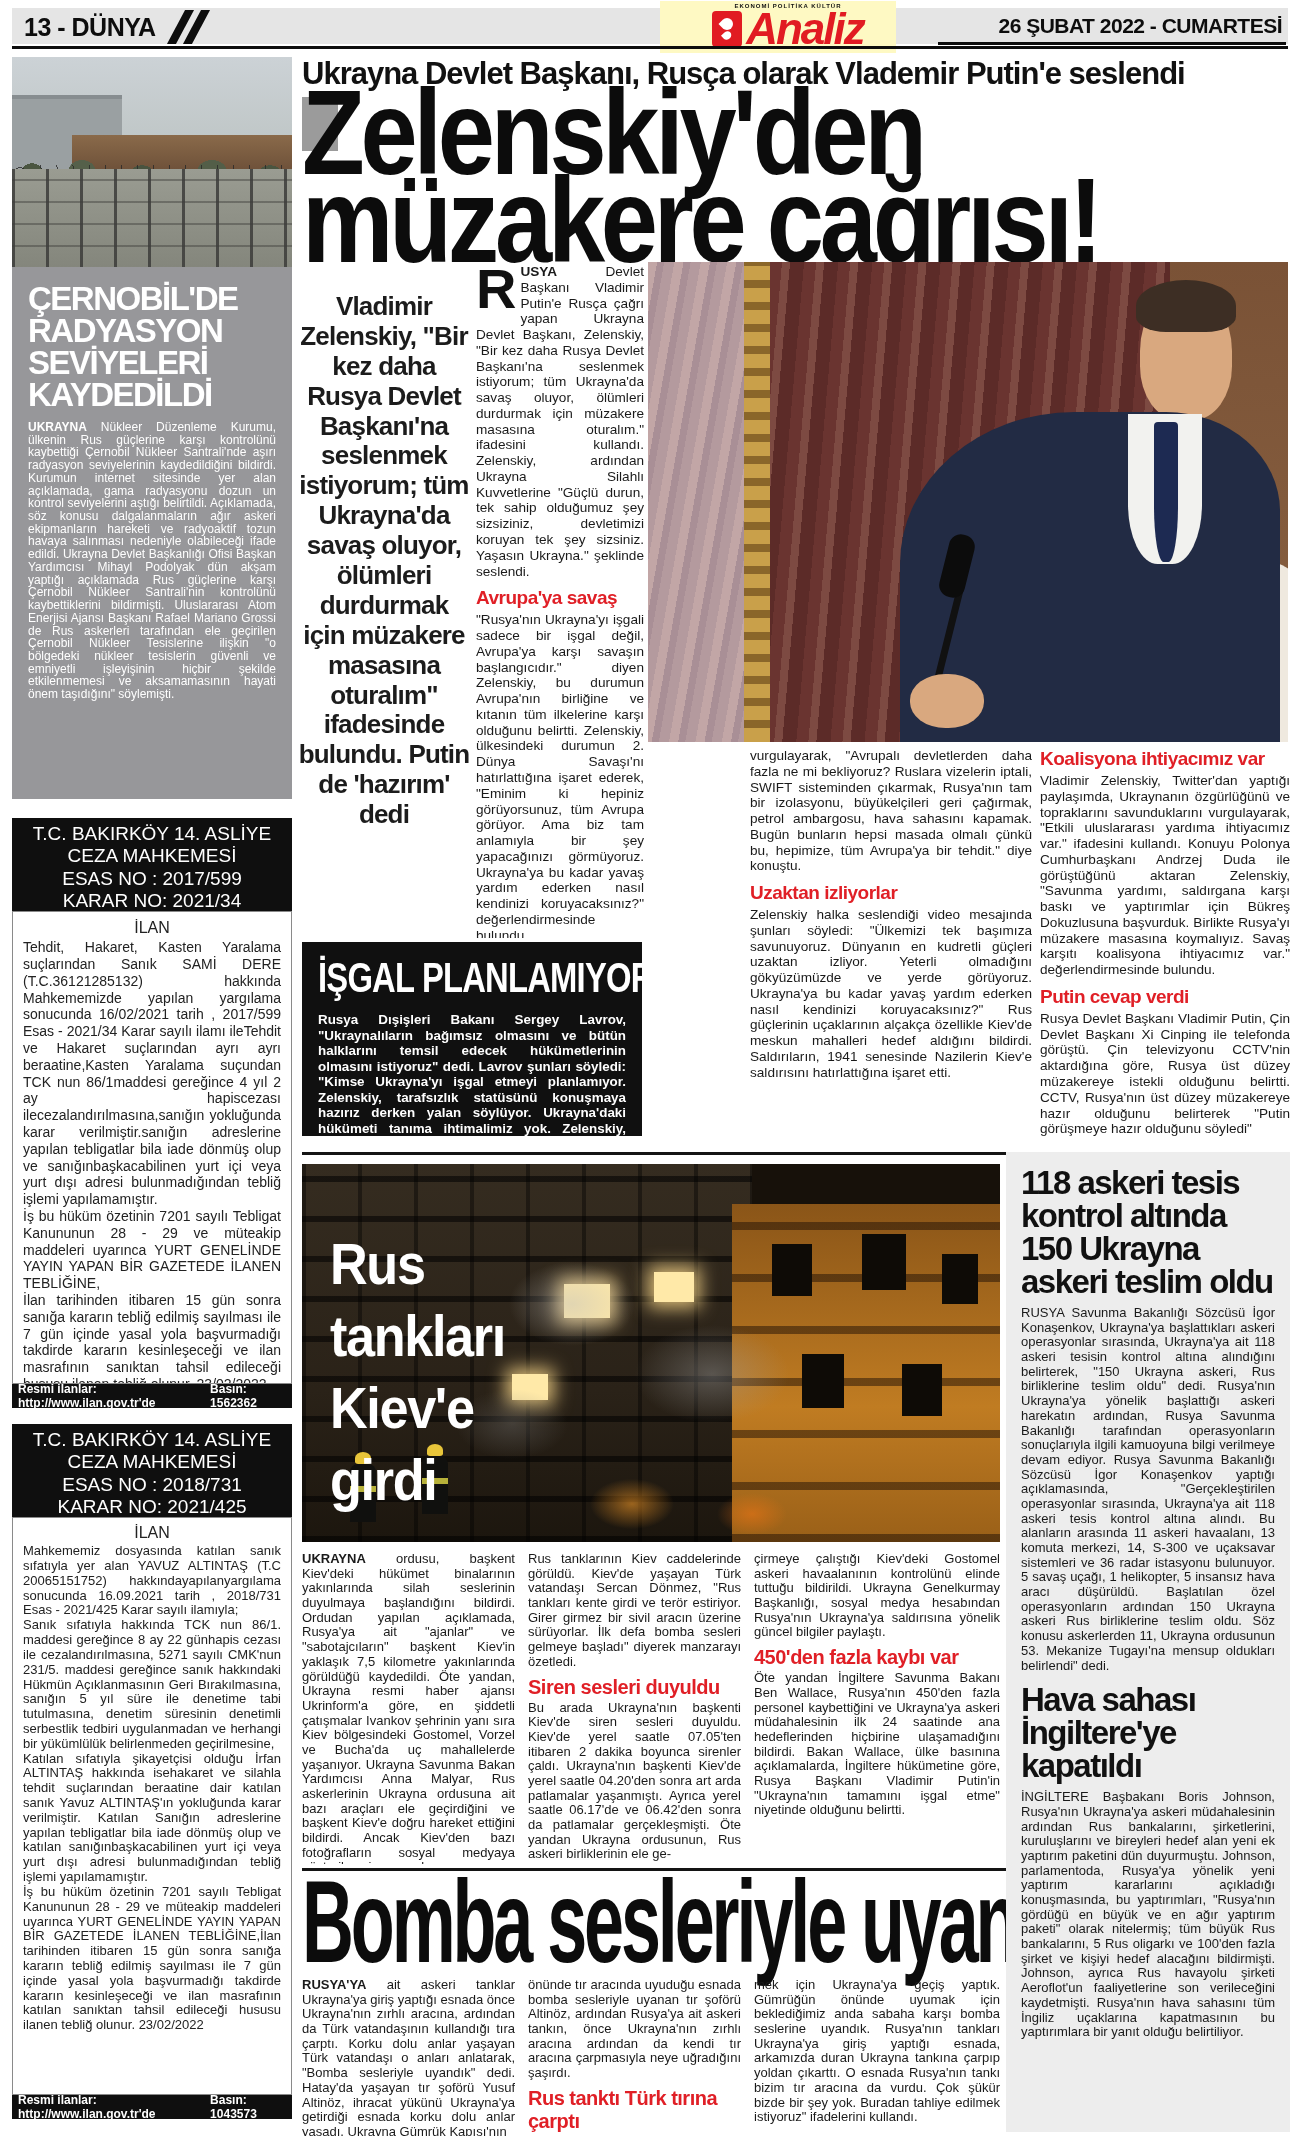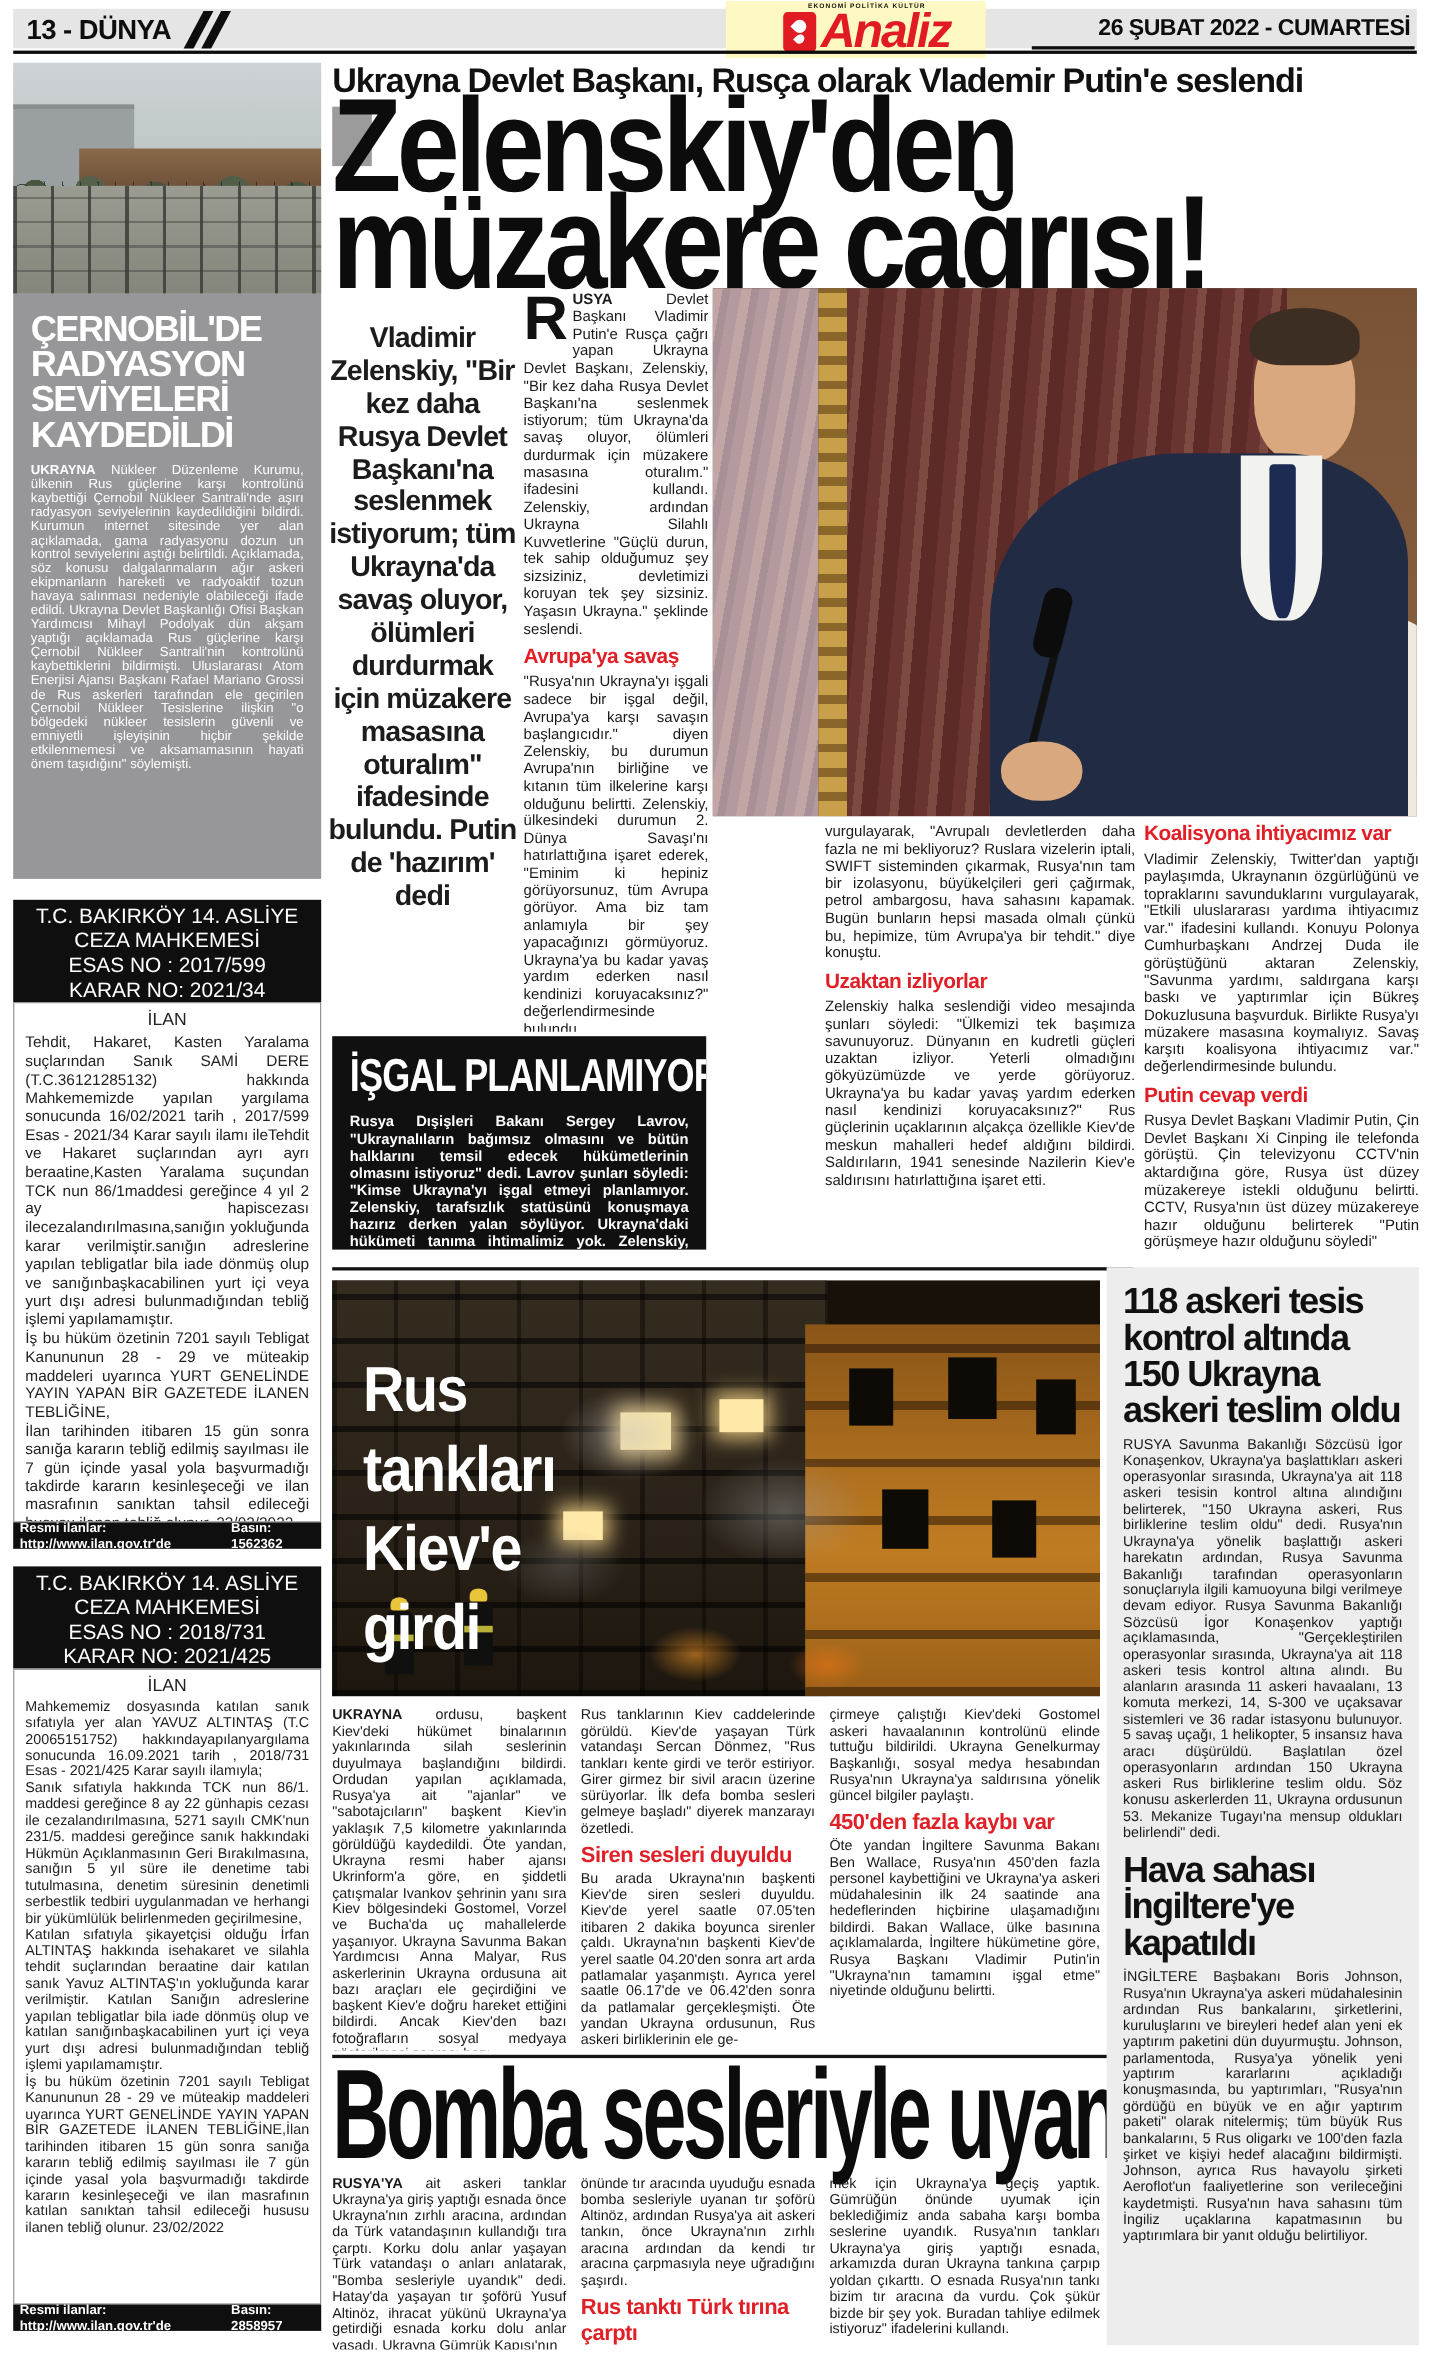--- a/index.html
+++ b/index.html
@@ -202,21 +202,21 @@
   </div>
   <div class="abs legal-body legal2-body" style="top:1517px;height:578px;">
     <p class="ilan">İLAN</p>
     <p>Mahkememiz dosyasında katılan sanık sıfatıyla yer alan YAVUZ ALTINTAŞ (T.C 20065151752) hakkındayapılanyargılama sonucunda 16.09.2021 tarih , 2018/731 Esas - 2021/425 Karar sayılı ilamıyla;</p>
     <p>Sanık sıfatıyla hakkında TCK nun 86/1. maddesi gereğince 8 ay 22 günhapis cezası ile cezalandırılmasına, 5271 sayılı CMK'nun 231/5. maddesi gereğince sanık hakkındaki Hükmün Açıklanmasının Geri Bırakılmasına, sanığın 5 yıl süre ile denetime tabi tutulmasına, denetim süresinin denetimli serbestlik tedbiri uygulanmadan ve herhangi bir yükümlülük belirlenmeden geçirilmesine,</p>
     <p>Katılan sıfatıyla şikayetçisi olduğu İrfan ALTINTAŞ hakkında isehakaret ve silahla tehdit suçlarından beraatine dair katılan sanık Yavuz ALTINTAŞ'ın yokluğunda karar verilmiştir. Katılan Sanığın adreslerine yapılan tebligatlar bila iade dönmüş olup ve katılan sanığınbaşkacabilinen yurt içi veya yurt dışı adresi bulunmadığından tebliğ işlemi yapılamamıştır.</p>
     <p>İş bu hüküm özetinin 7201 sayılı Tebligat Kanununun 28 - 29 ve müteakip maddeleri uyarınca YURT GENELİNDE YAYIN YAPAN BİR GAZETEDE İLANEN TEBLİĞİNE,İlan tarihinden itibaren 15 gün sonra sanığa kararın tebliğ edilmiş sayılması ile 7 gün içinde yasal yola başvurmadığı takdirde kararın kesinleşeceği ve ilan masrafının katılan sanıktan tahsil edileceği hususu ilanen tebliğ olunur. 23/02/2022</p>
   </div>
   <div class="abs legal-foot" style="top:2095px;">
     <span>Resmi ilanlar: http://www.ilan.gov.tr'de</span>
-    <span>Basın: 2858957</span>
+    <span>Basın: 1043573</span>
   </div>
 
   <div class="abs kicker">Ukrayna Devlet Başkanı, Rusça olarak Vlademir Putin'e seslendi</div>
   <div class="abs deco-box"></div>
   <div class="abs mega">
     <div>Zelenskiy'den</div>
     <div>müzakere çağrısı!</div>
   </div>
 
   <div class="abs pullquote">Vladimir Zelenskiy, "Bir kez daha Rusya Devlet Başkanı'na seslenmek istiyorum; tüm Ukrayna'da savaş oluyor, ölümleri durdurmak için müzakere masasına oturalım" ifadesinde bulundu. Putin de 'hazırım' dedi</div>

